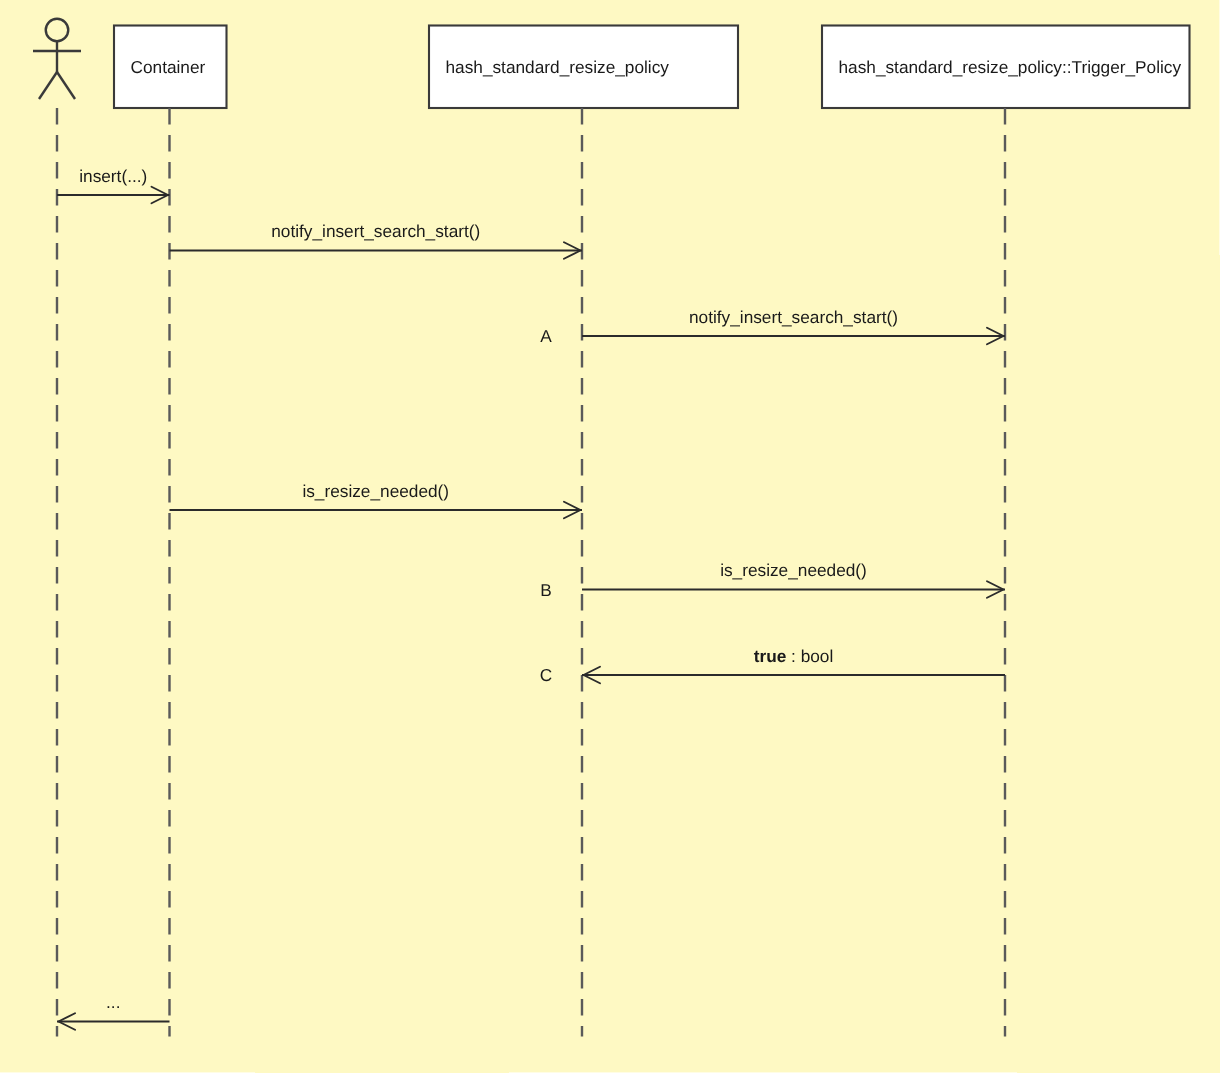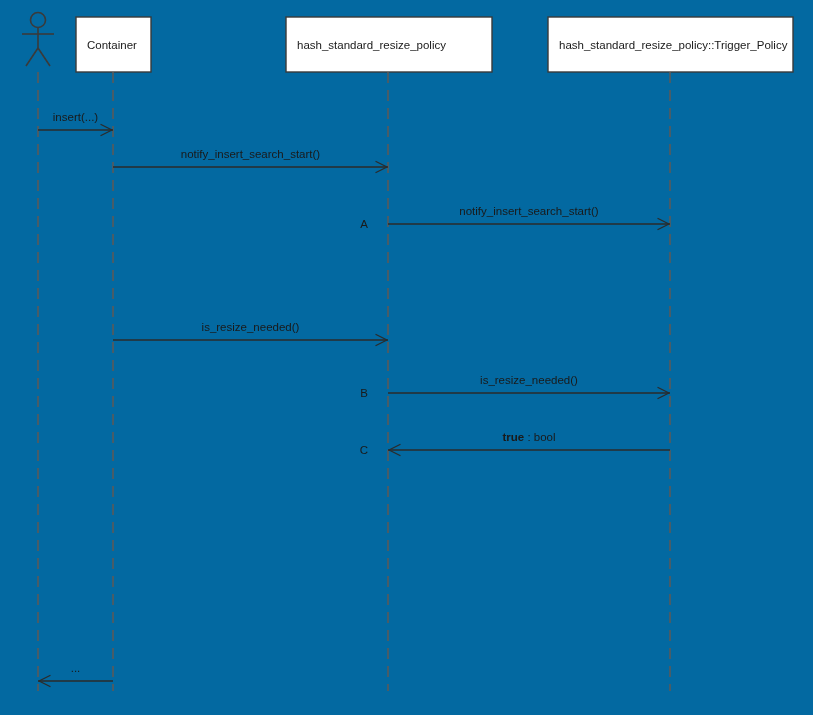--- a/index.html
+++ b/index.html
@@ -8,21 +8,21 @@
     background: #ffffff;
   }
   body {
     font-family: "Liberation Sans", sans-serif;
     color: #000000;
   }
   #diagram-root {
     position: relative;
     width: 813px;
     height: 715px;
-    background: #0369a1;
+    background: #fef9c3;
     overflow: hidden;
   }
   svg#seq-svg {
     position: absolute;
     left: 0;
     top: 0;
     width: 813px;
     height: 715px;
     display: block;
   }

